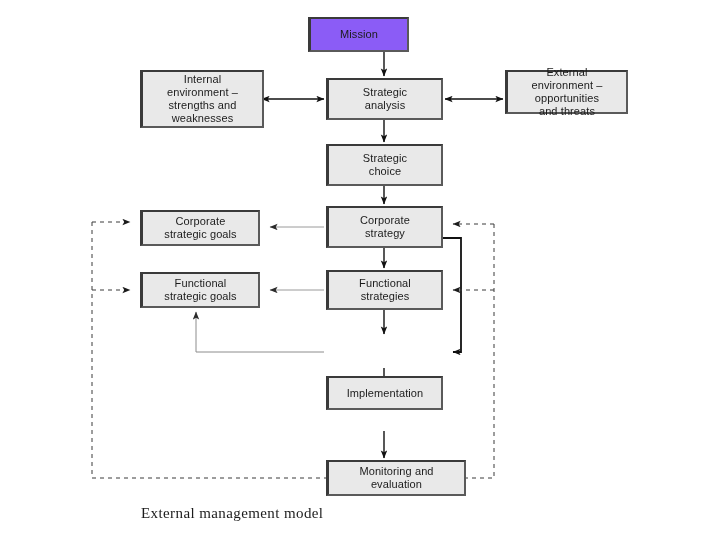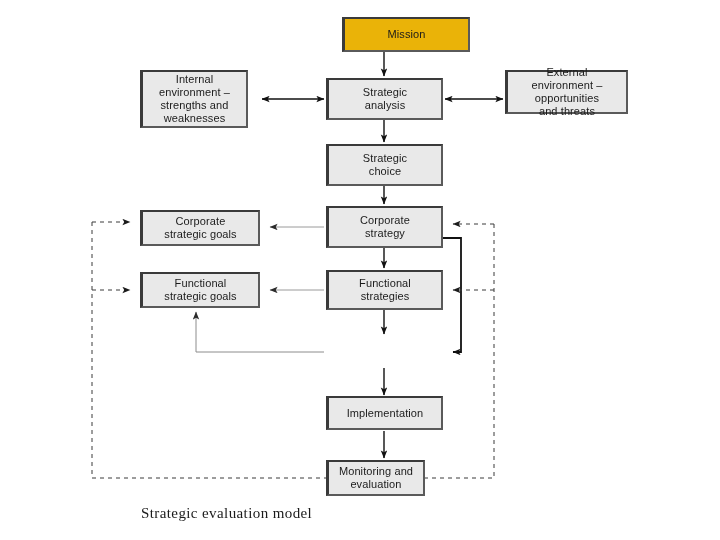--- a/index.html
+++ b/index.html
@@ -112,40 +112,40 @@
       <path d="M384,478 L92,478 L92,222"></path>
       <line x1="92" y1="222" x2="130" y2="222" marker-end="url(#arrowDash)"></line>
       <line x1="92" y1="290" x2="130" y2="290" marker-end="url(#arrowDash)"></line>
 
       <path d="M384,478 L494,478 L494,224"></path>
       <line x1="494" y1="224" x2="453" y2="224" marker-end="url(#arrowDash)"></line>
       <line x1="494" y1="290" x2="453" y2="290" marker-end="url(#arrowDash)"></line>
     </g>
   </svg>
 
-  <div class="node" style="left: 342px; top: 17px; width: 128px; height: 35px; background: #eab308; color: rgb(27, 27, 27);">Mission</div>
-  <div class="node" style="left: 140px; top: 70px; width: 108px; height: 58px; background: rgb(233, 233, 233); color: rgb(27, 27, 27);">Internal
+  <div class="node" style="left: 308px; top: 17px; width: 101px; height: 35px; background: #8b5cf6; color: rgb(27, 27, 27);">Mission</div>
+  <div class="node" style="left: 140px; top: 70px; width: 124px; height: 58px; background: rgb(233, 233, 233); color: rgb(27, 27, 27);">Internal
 environment –
 strengths and
 weaknesses</div>
   <div class="node" style="left: 326px; top: 78px; width: 117px; height: 42px; background: rgb(233, 233, 233); color: rgb(27, 27, 27);">Strategic
 analysis</div>
   <div class="node" style="left: 505px; top: 70px; width: 123px; height: 44px; background: rgb(233, 233, 233); color: rgb(27, 27, 27);">External
 environment –
 opportunities
 and threats</div>
   <div class="node" style="left: 326px; top: 144px; width: 117px; height: 42px; background: rgb(233, 233, 233); color: rgb(27, 27, 27);">Strategic
 choice</div>
   <div class="node" style="left: 140px; top: 210px; width: 120px; height: 36px; background: rgb(233, 233, 233); color: rgb(27, 27, 27);">Corporate
 strategic goals</div>
   <div class="node" style="left: 326px; top: 206px; width: 117px; height: 42px; background: rgb(233, 233, 233); color: rgb(27, 27, 27);">Corporate
 strategy</div>
   <div class="node" style="left: 140px; top: 272px; width: 120px; height: 36px; background: rgb(233, 233, 233); color: rgb(27, 27, 27);">Functional
 strategic goals</div>
   <div class="node" style="left: 326px; top: 270px; width: 117px; height: 40px; background: rgb(233, 233, 233); color: rgb(27, 27, 27);">Functional
 strategies</div>
-  <div class="node" style="left: 326px; top: 396px; width: 117px; height: 34px; background: rgb(233, 233, 233); color: rgb(27, 27, 27);">Implementation</div>
-  <div class="node" style="left: 326px; top: 460px; width: 99px; height: 36px; background: rgb(233, 233, 233); color: rgb(27, 27, 27);">Monitoring and
+  <div class="node" style="left: 326px; top: 376px; width: 117px; height: 34px; background: rgb(233, 233, 233); color: rgb(27, 27, 27);">Implementation</div>
+  <div class="node" style="left: 326px; top: 460px; width: 140px; height: 36px; background: rgb(233, 233, 233); color: rgb(27, 27, 27);">Monitoring and
 evaluation</div>
 
-  <div class="caption" style="left:141px; top:505px;">Strategic evaluation model</div>
+  <div class="caption" style="left:141px; top:505px;">External management model</div>
 
 </div>
 
 </body></html>

